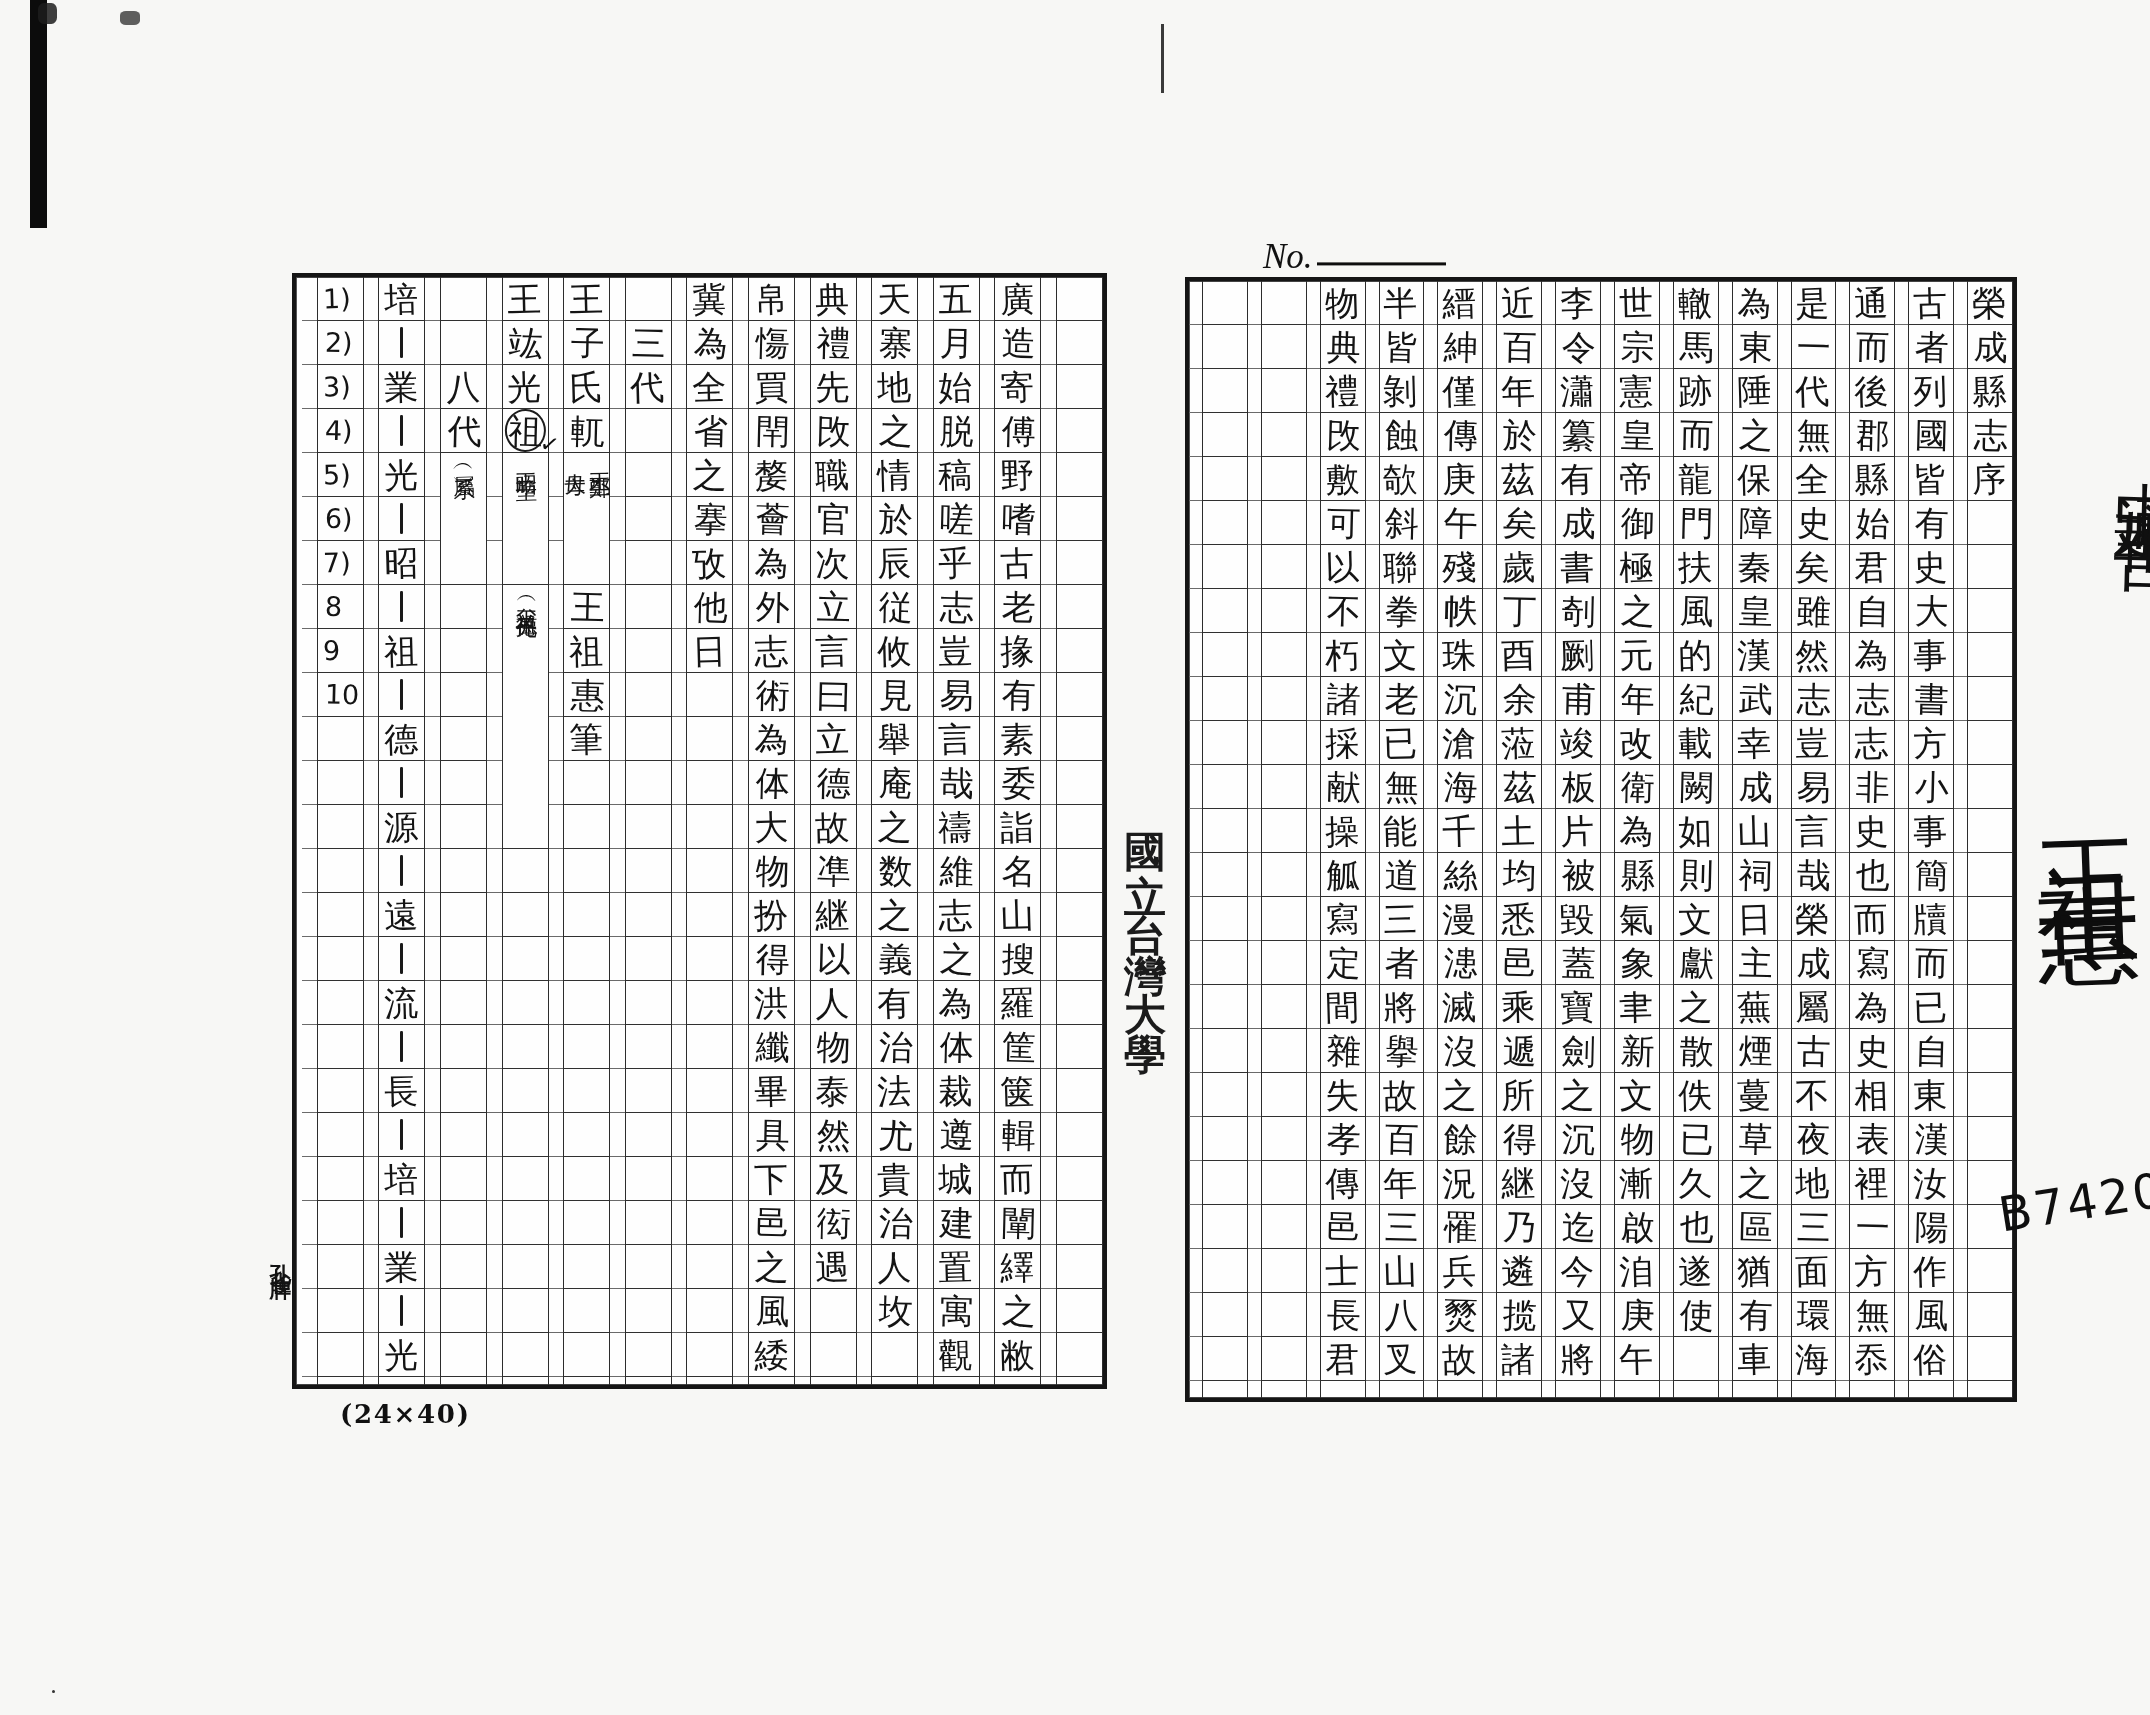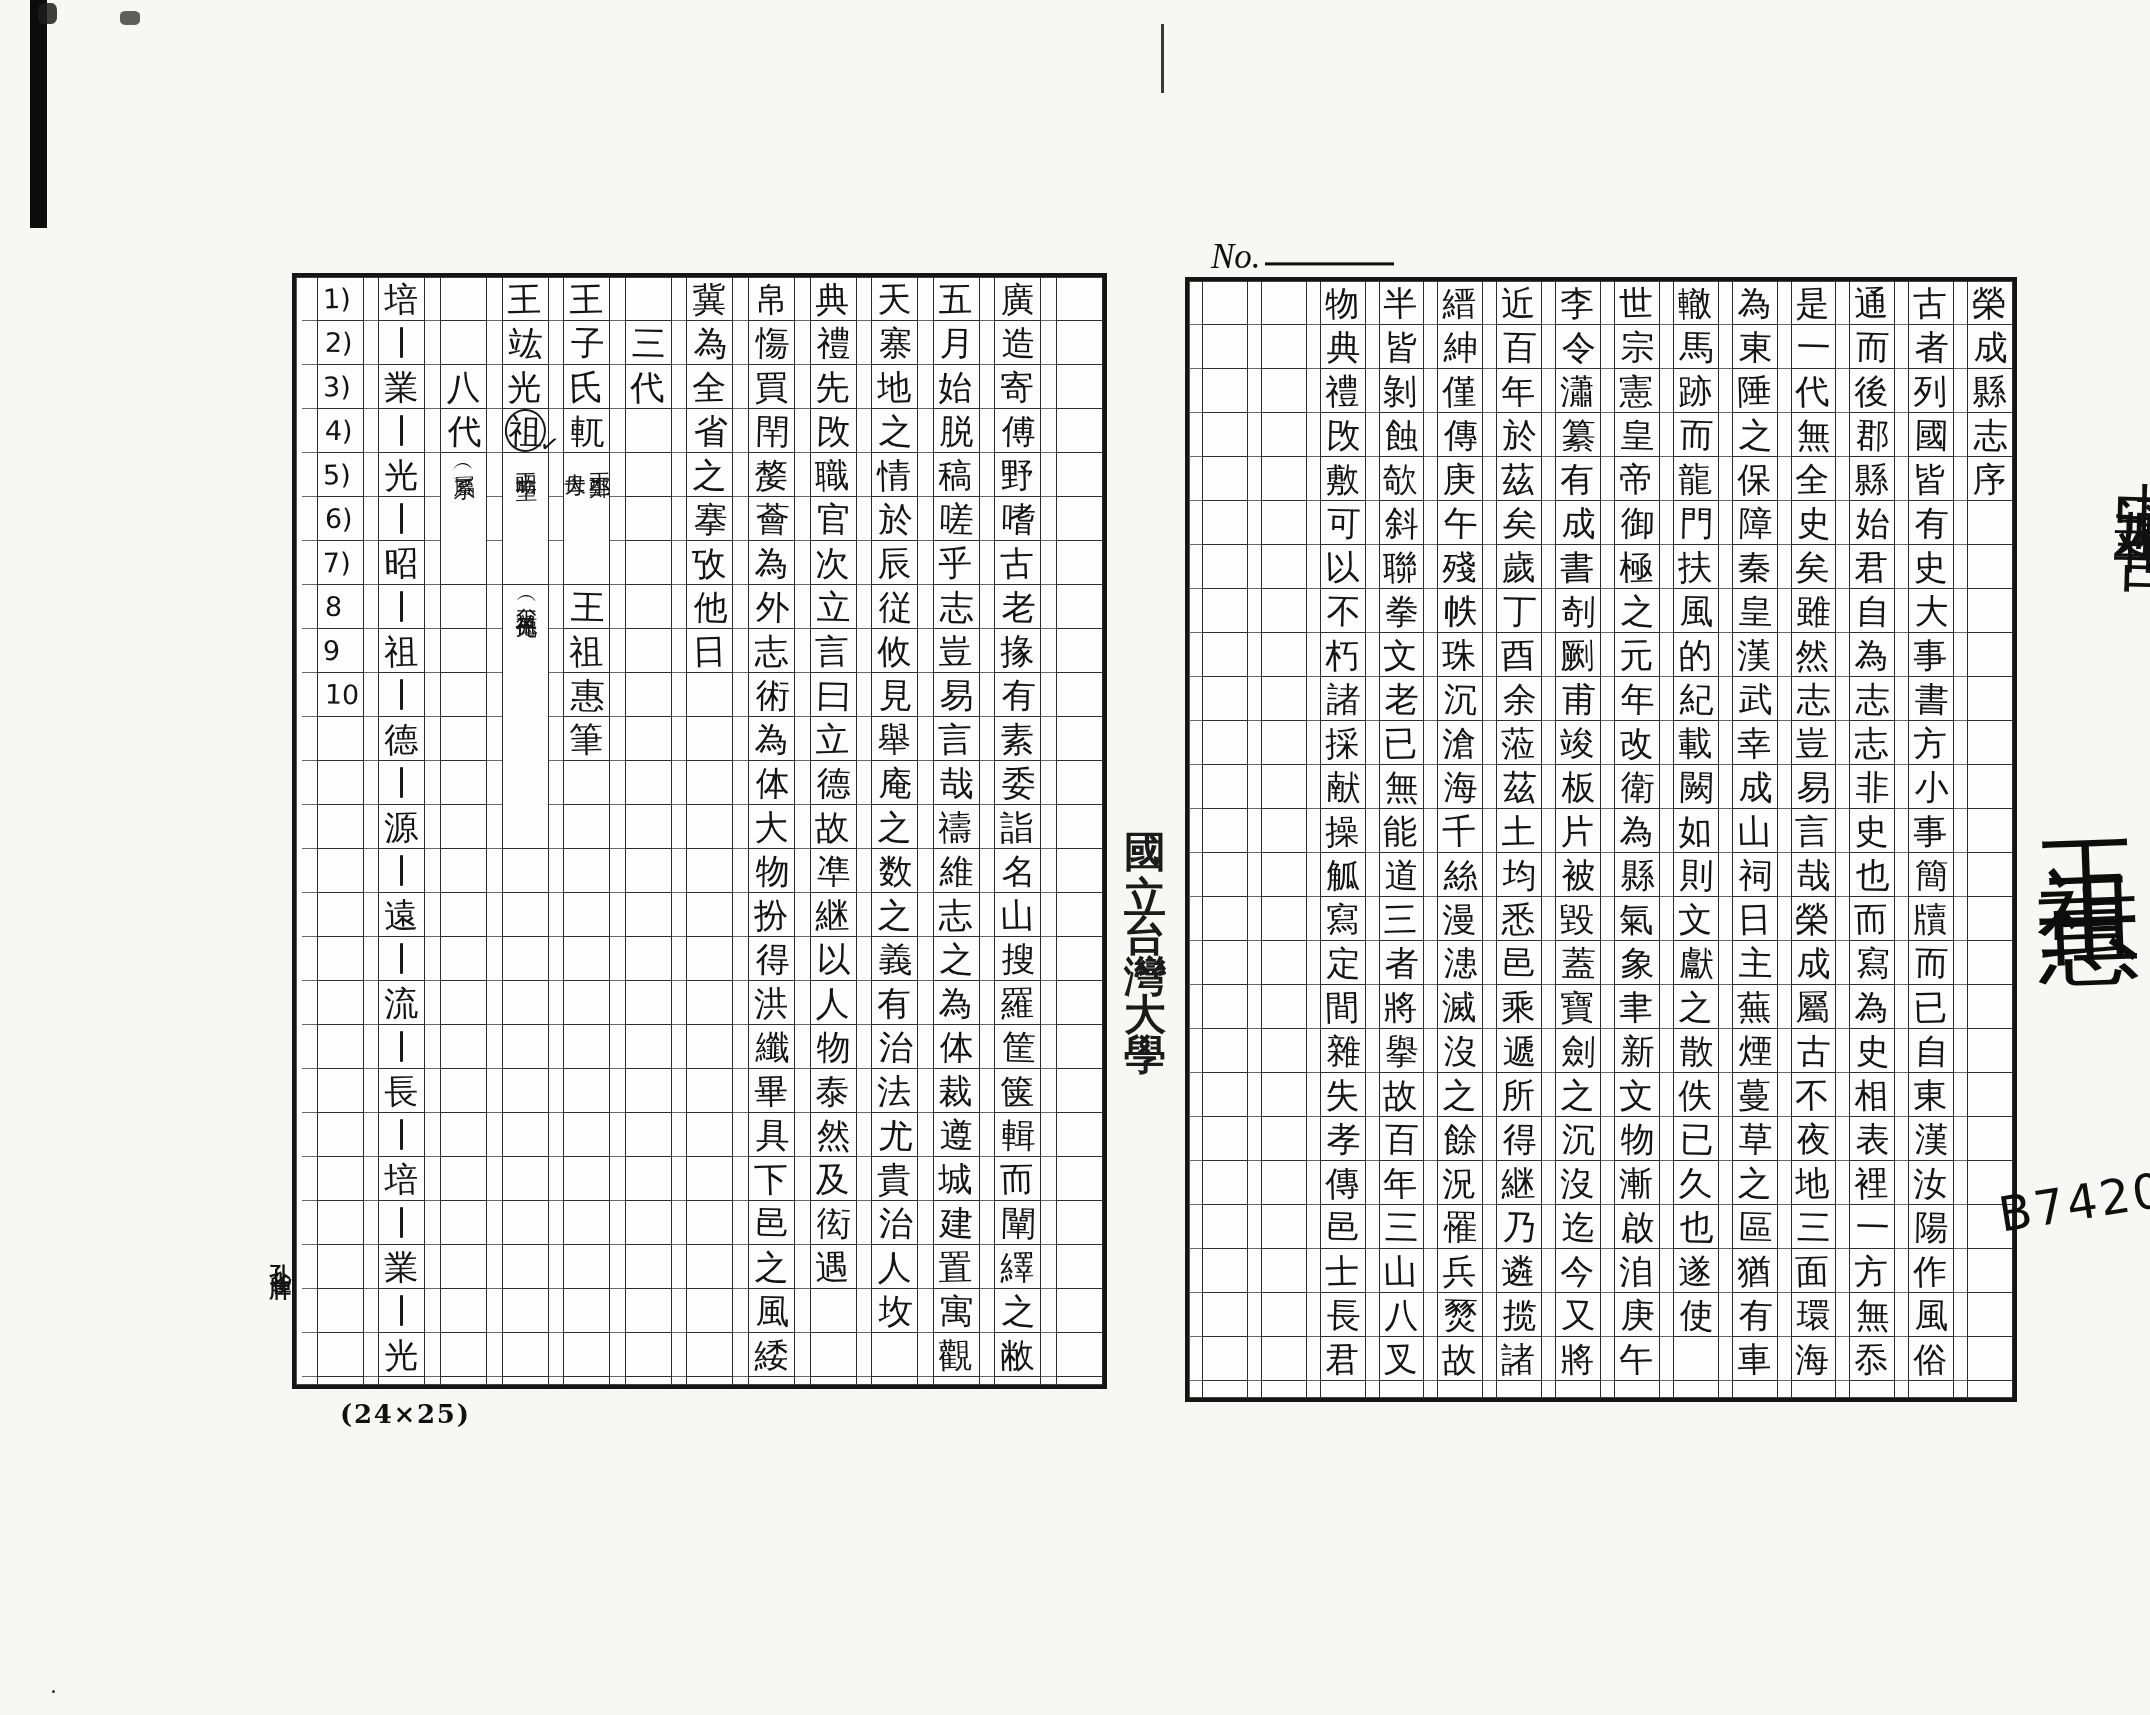--- a/index.html
+++ b/index.html
@@ -52,21 +52,21 @@
     font-size:21.5px;line-height:1.15;white-space:pre-line;letter-spacing:2.6px;padding-top:3.4px;
   }
   .circled span.hand{
     border:2.6px solid #1c1c1c;border-radius:50%;padding:2.6px 1.7px;
   }
   .check-mark{position:absolute;right:-11.2px;bottom:-4.3px;font-size:23px;color:#111;transform:rotate(10deg);}
   .bar-cell div{width:3px;height:72%;background:#191919;border-radius:1.3px;}
   .rownum{font-size:27px;justify-content:flex-start;padding-left:6px;}
   
   .no-label{
-    position:absolute;left:1211px;top:237px;
+    position:absolute;left:1263px;top:237px;
     font-family:"Liberation Serif","DejaVu Serif",serif;
     font-style:italic;font-size:35px;color:#111;
   }
   .no-line{display:inline-block;width:129px;border-bottom:3.9px solid #0e0e0e;transform:translateY(-2.6px);margin-left:4.3px;}
   .university{
     position:absolute;left:1117px;top:799px;
     writing-mode:vertical-rl;text-orientation:upright;
     font-family:"DejaVu Serif","Liberation Serif",serif;
     font-size:42px;letter-spacing:40px;color:#1b1b1b;font-weight:600;
   }
@@ -2491,20 +2491,20 @@
       <div class="cell"></div>
       <div class="cell"></div>
       <div class="cell"></div>
       <div class="cell"></div>
       <div class="cell"></div>
       <div class="cell"></div>
     </div>
   </div>
 
 <div class="university">國立台灣大學</div>
-<div class="grid-size">(24×25)</div>
+<div class="grid-size">(24×40)</div>
 <div class="brand">孔雀牌</div>
 
 <div class="report-title hand">中通報告</div>
 <div class="author-name hand">王祖惠</div>
 
 <div class="student-id hand">B74201051</div>
 
 
 </body></html>

